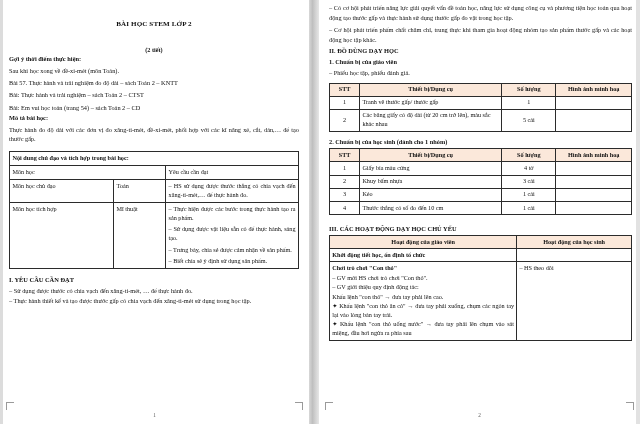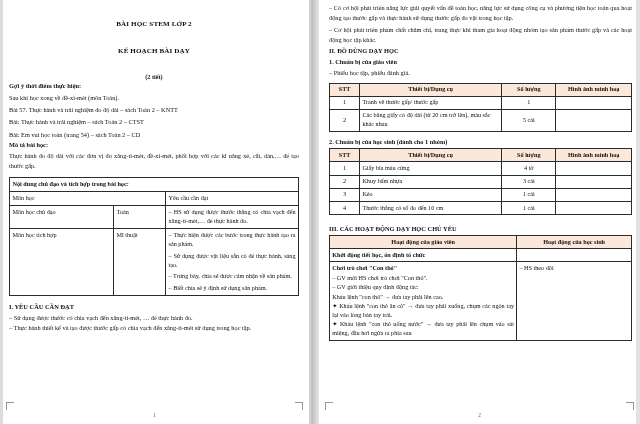--- a/index.html
+++ b/index.html
@@ -143,21 +143,20 @@
 </style>
 </head>
 <body>
 
 <div class="spread">
 
   <div class="page page-left">
     <div class="edge-left"></div>
 
     <div class="title-line">BÀI HỌC STEM LỚP 2</div>
-    <div class="title-line">KẾ HOẠCH BÀI DẠY</div>
     <div class="subtitle-line">(2 tiết)</div>
 
     <div class="head">Gợi ý thời điểm thực hiện:</div>
     <div class="para">Sau khi học xong về đề-xi-mét (môn Toán).</div>
     <div class="para">Bài 57. Thực hành và trải nghiệm đo độ dài – sách Toán 2 – KNTT</div>
     <div class="para">Bài: Thực hành và trải nghiệm – sách Toán 2 – CTST</div>
     <div class="para-tight">Bài: Em vui học toán (trang 54) – sách Toán 2 – CD</div>
 
     <div class="head-sm">Mô tả bài học:</div>
     <div class="para just">Thực hành đo độ dài với các đơn vị đo xăng-ti-mét, đề-xi-mét, phối hợp với các kĩ năng xé, cắt, dán,… để tạo thước gấp.</div>

